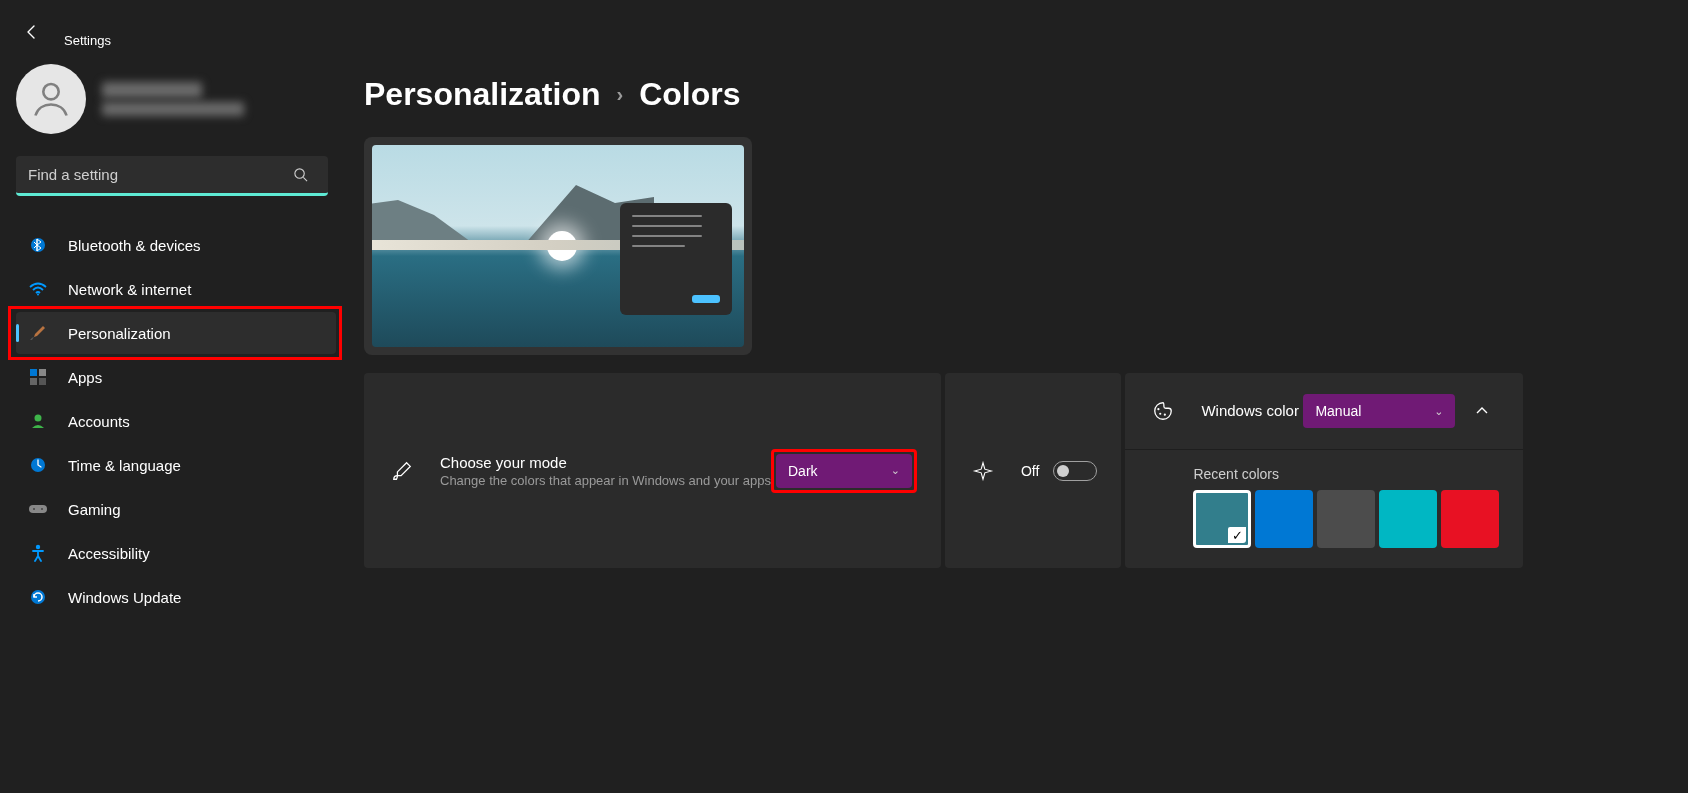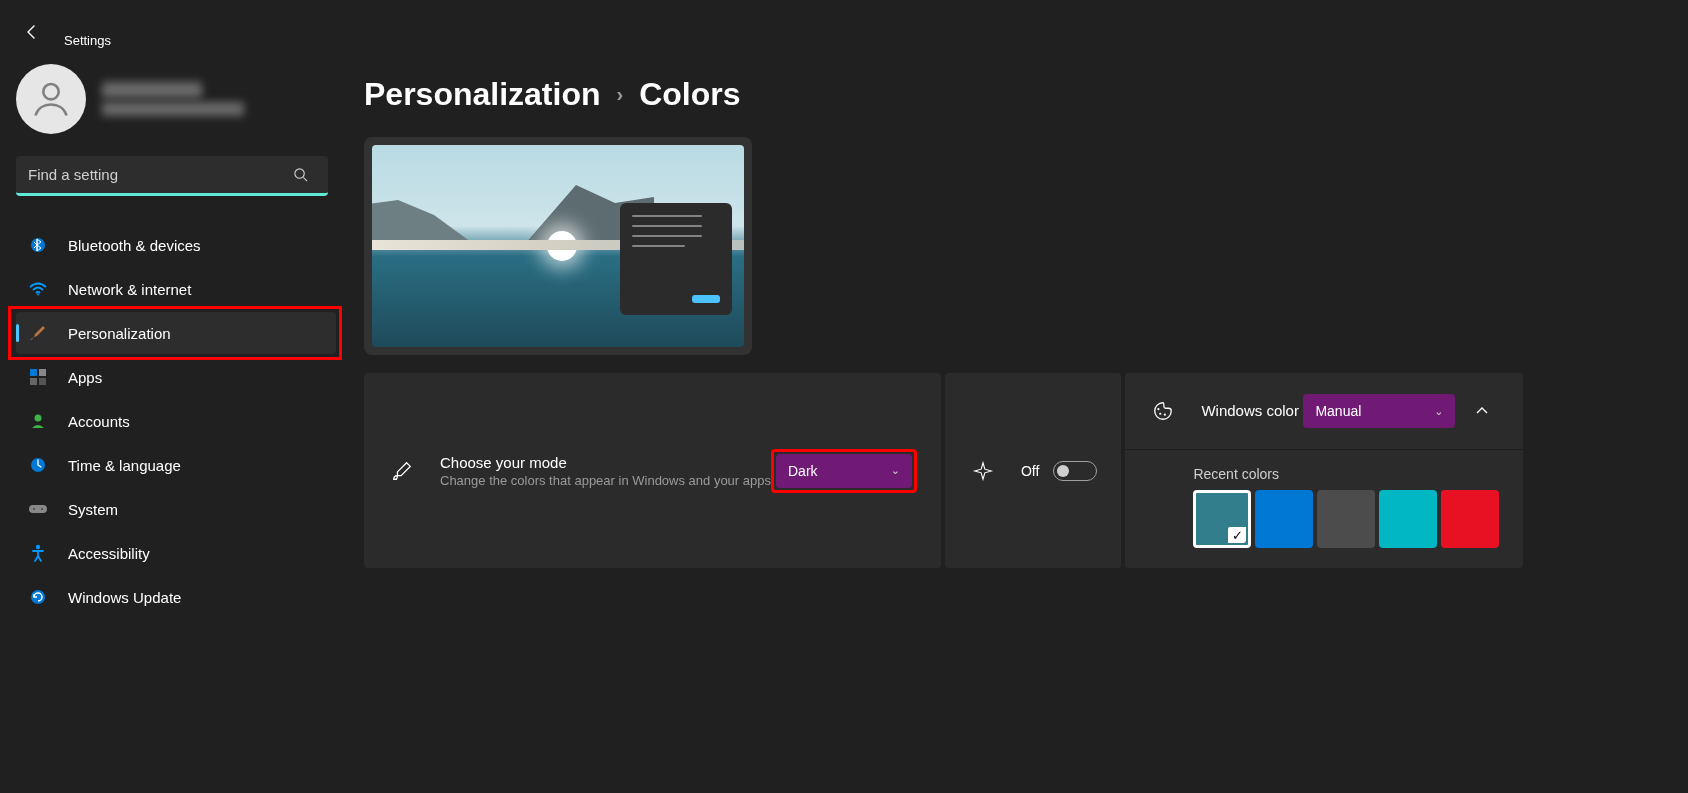--- a/index.html
+++ b/index.html
@@ -384,21 +384,21 @@
         <span class="nav-label">Time &amp; language</span>
       </div>
       <div class="nav-item">
         <span class="nav-icon">
             <svg width="18" height="12" viewBox="0 0 18 12">
               <rect x="0" y="2" width="18" height="8" rx="4" fill="#888"></rect>
               <circle cx="5" cy="6" r="1" fill="#444"></circle>
               <circle cx="13" cy="6" r="1" fill="#444"></circle>
             </svg>
           </span>
-        <span class="nav-label">System</span>
+        <span class="nav-label">Gaming</span>
       </div>
       <div class="nav-item">
         <span class="nav-icon">
             <svg width="16" height="18" viewBox="0 0 16 18">
               <circle cx="8" cy="3" r="2.2" fill="#0099ff"></circle>
               <path d="M3 7 L13 7 M8 7 L8 12 M8 12 L5 17 M8 12 L11 17" stroke="#0099ff" stroke-width="1.8" stroke-linecap="round"></path>
             </svg>
           </span>
         <span class="nav-label">Accessibility</span>
       </div>

